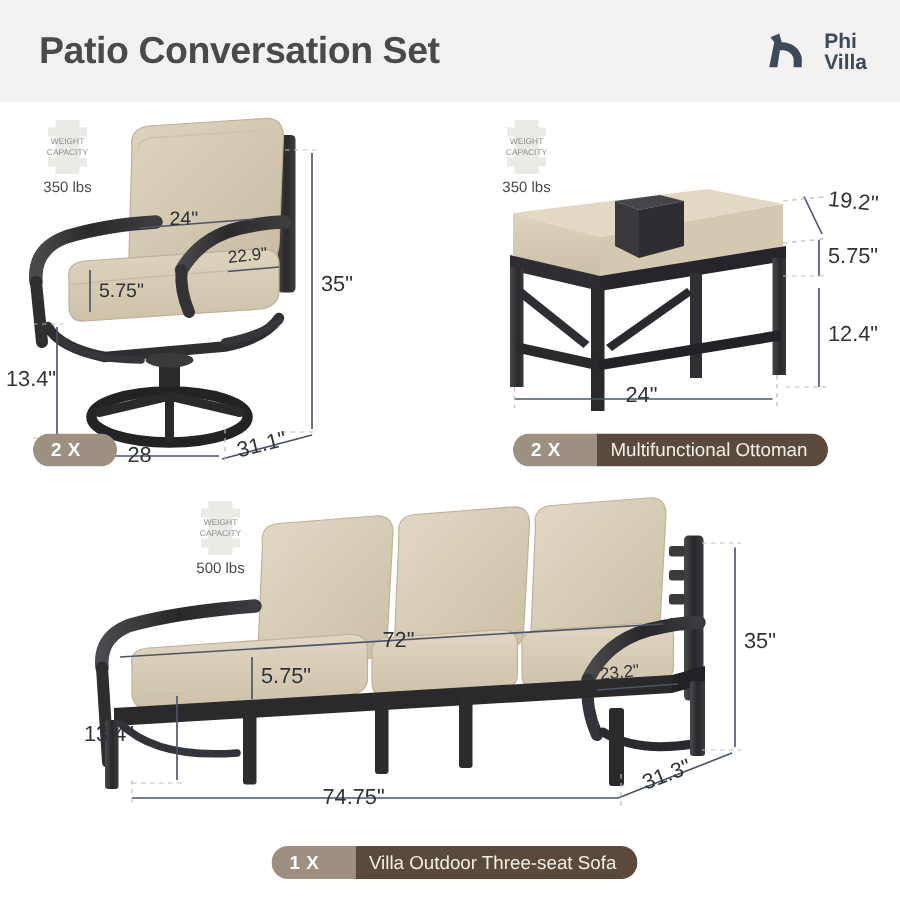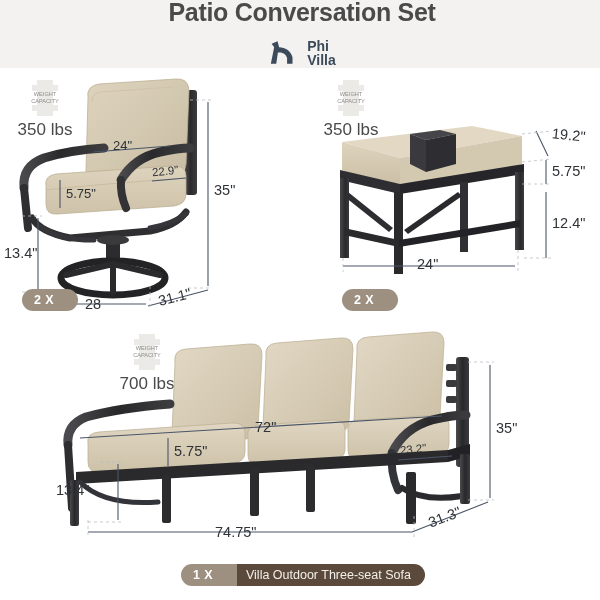--- a/index.html
+++ b/index.html
@@ -12,21 +12,20 @@
     position:relative;
     overflow:hidden;
   }
 
   
   .header {
     position:absolute; left:0; top:0; width:600px; height:68px;
     background:#f3f2f0;
     display:flex; align-items:center; justify-content:space-between;
     padding:0 22px 0 26px;
-    flex-direction:column;
   }
   .title {
     font-size:25px; font-weight:bold; color:#4a4a4a;
     letter-spacing:-0.3px; line-height:1;
   }
   .logo { display:flex; align-items:center; gap:5px; }
   .logo-mark { width:34px; height:30px; display:block; }
   .logo-text {
     display:flex; flex-direction:column; justify-content:center;
     color:#3c4a5a; font-weight:bold; line-height:1.02;
@@ -38,21 +37,21 @@
   .panel { position:absolute; }
   #panel-chair   { left:0;   top:68px;  width:300px; height:252px; }
   #panel-ottoman { left:300px; top:68px; width:300px; height:252px; }
   #panel-sofa    { left:0;   top:320px; width:600px; height:258px; }
 
   .stage { position:absolute; inset:0; }
 
   
   .weight-badge { position:absolute; text-align:center; width:62px; }
   .wb-icon { width:44px; height:40px; margin:0 auto; display:block; }
-  .wb-val { font-size:17px; color:#4a4a4a; margin-top:2px; white-space:nowrap; }
+  .wb-val { font-size:10px; color:#4a4a4a; margin-top:2px; white-space:nowrap; }
 
   
   .pill {
     position:absolute; height:22px; display:flex; align-items:stretch;
     border-radius:11px; overflow:hidden;
     font-size:12.5px; white-space:nowrap;
   }
   .pill .qty {
     background:#9d9081; color:#ffffff; font-weight:bold;
     display:flex; align-items:center; padding:0 24px 0 12px;
@@ -273,34 +272,35 @@
       </g>
     </svg>
 
     <div class="dim lg" style="left:252px; top:60px; transform:rotate(6deg);">19.2"</div>
     <div class="dim lg" style="left:252px; top:96px;">5.75"</div>
     <div class="dim lg" style="left:252px; top:148px;">12.4"</div>
     <div class="dim lg" style="left:117px; top:189px;">24"</div>
 
     <div class="pill" style="left:42px; top:221px;">
       <span class="qty">2 X</span>
+      <span class="name">Multifunctional Ottoman</span>
     </div>
   </div>
 </div>
 
 <div class="panel" id="panel-sofa">
   <div class="stage">
 
     <div class="weight-badge" style="left:116px; top:12px;">
       <svg class="wb-icon" viewBox="0 0 44 40">
         <path d="M14 2 h16 v5 h5 v6 h-5 v14 h5 v6 h-5 v5 h-16 v-5 h-5 v-6 h5 v-14 h-5 v-6 h5 z" fill="#eceae6"></path>
         <text x="22" y="18" font-size="5.6" fill="#8d8d8d" text-anchor="middle" font-family="Liberation Sans, sans-serif">WEIGHT</text>
         <text x="22" y="25" font-size="5.6" fill="#8d8d8d" text-anchor="middle" font-family="Liberation Sans, sans-serif">CAPACITY</text>
       </svg>
-      <div class="wb-val">700 lbs</div>
+      <div class="wb-val">500 lbs</div>
     </div>
 
     <svg class="furn" style="left:0; top:0;" width="600" height="258" viewBox="0 0 600 258">
       <defs>
         <linearGradient id="scu" x1="0" y1="0" x2="0" y2="1">
           <stop offset="0%" stop-color="#e0d6c2"></stop>
             <stop offset="100%" stop-color="#cdc1a8"></stop>
         </linearGradient>
         <linearGradient id="scu2" x1="0" y1="0" x2="1" y2="1">
           <stop offset="0%" stop-color="#e2d8c5"></stop>

